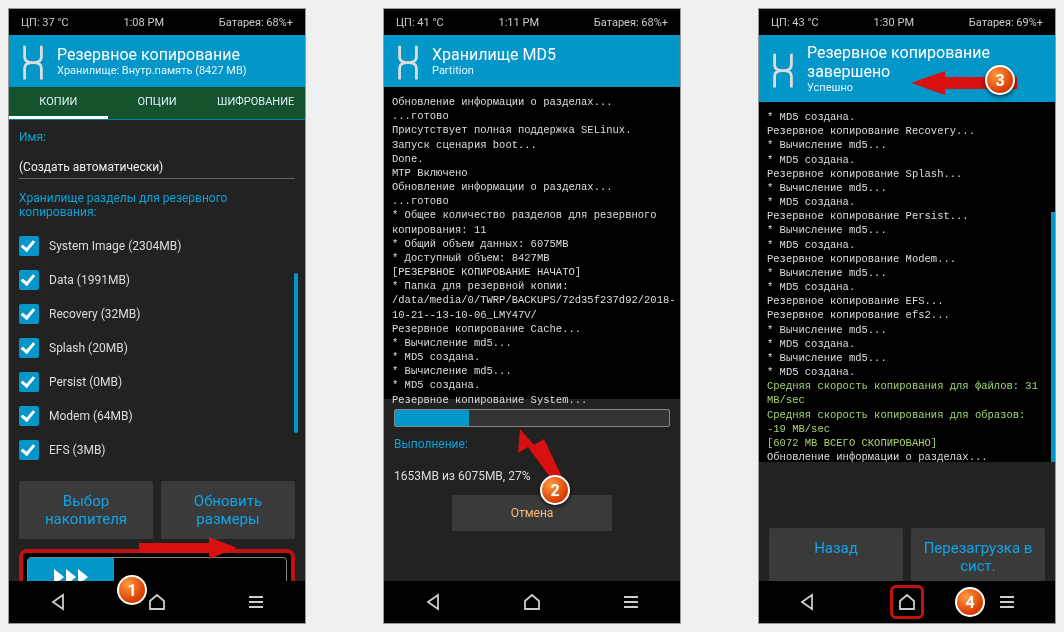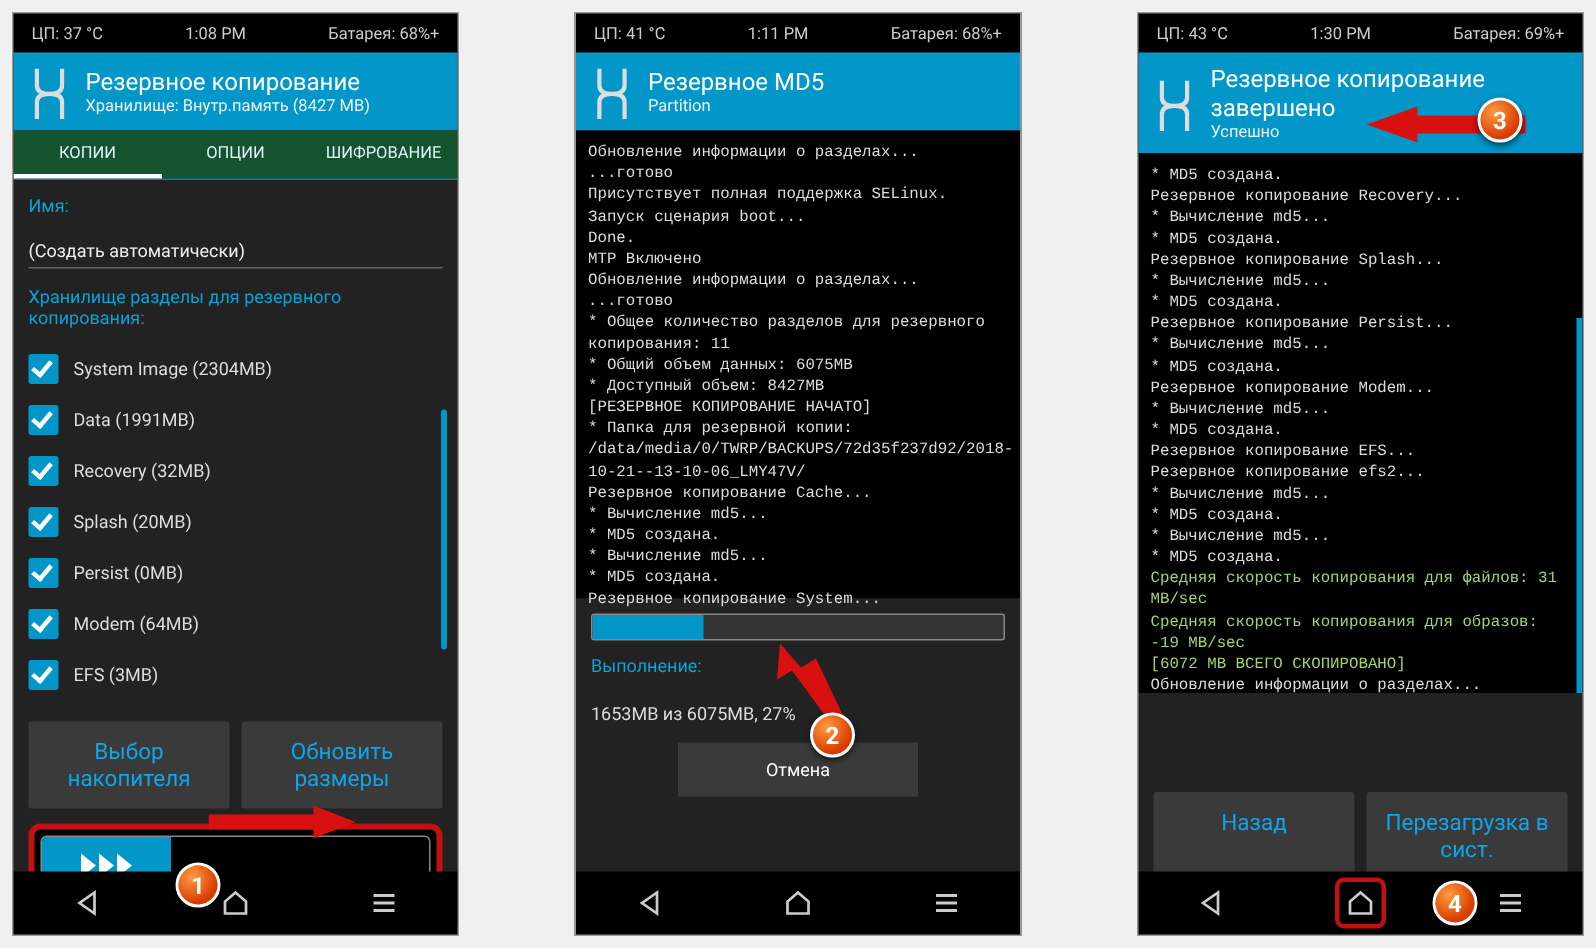--- a/index.html
+++ b/index.html
@@ -84,21 +84,21 @@
     color: #ddd; font-size: 10.5px; padding: 8px; line-height: 1.35;
   }
   .term-green { color: #a6d36f; }
   .progress-wrap { padding: 10px 10px 0; background:#222; }
   .progress-bar { height: 18px; border: 1px solid #888; border-radius: 2px; background: #333; overflow: hidden; }
   .progress-fill { height: 100%; background: #0296c9; }
   .exec-label { color: #0ba3d6; margin-top: 10px; font-size: 12px; }
   .exec-text { color: #ddd; margin-top: 18px; font-size: 12px; }
   .cancel-btn {
     margin: 12px auto 0; width: 160px; background: #3a3a3a;
-    text-align: center; padding: 11px 0; font-size: 12px; color: #ffffff;
+    text-align: center; padding: 11px 0; font-size: 12px; color: #fdba74;
   }
   .phone3-buttons { display: flex; gap: 8px; padding: 0 10px; margin-top: 66px; }
   .phone3 .terminal { height: 360px; overflow: hidden; }
   
   .badge {
     position: absolute; width: 30px; height: 30px; border-radius: 50%;
     background: radial-gradient(circle at 35% 30%, #ff9c40, #d83a00 70%);
     border: 2px solid #fff; box-shadow: 0 2px 4px rgba(0,0,0,.6);
     color: #fff; font-weight: bold; font-size: 16px;
     display: flex; align-items: center; justify-content: center;
@@ -219,21 +219,21 @@
     <span>1:11 PM</span>
     <span>Батарея: 68%+</span>
   </div>
   <div class="header">
     <div class="twrp-logo">
       <svg viewBox="0 0 40 56">
           <path d="M8 4 L8 20 Q8 28 20 28 Q32 28 32 20 L32 4 M8 52 L8 36 Q8 28 20 28 Q32 28 32 36 L32 52"></path>
         </svg>
     </div>
     <div class="header-text">
-      <div class="header-title">Резервное MD5</div>
+      <div class="header-title">Хранилище MD5</div>
       <div class="header-sub">Partition</div>
     </div>
   </div>
   <div class="terminal" id="term2" style="height:312px;">
       <div>Обновление информации о разделах...</div>
       <div>...готово</div>
       <div>Присутствует полная поддержка SELinux.</div>
       <div>Запуск сценария boot...</div>
       <div>Done.</div>
       <div>MTP Включено</div>

